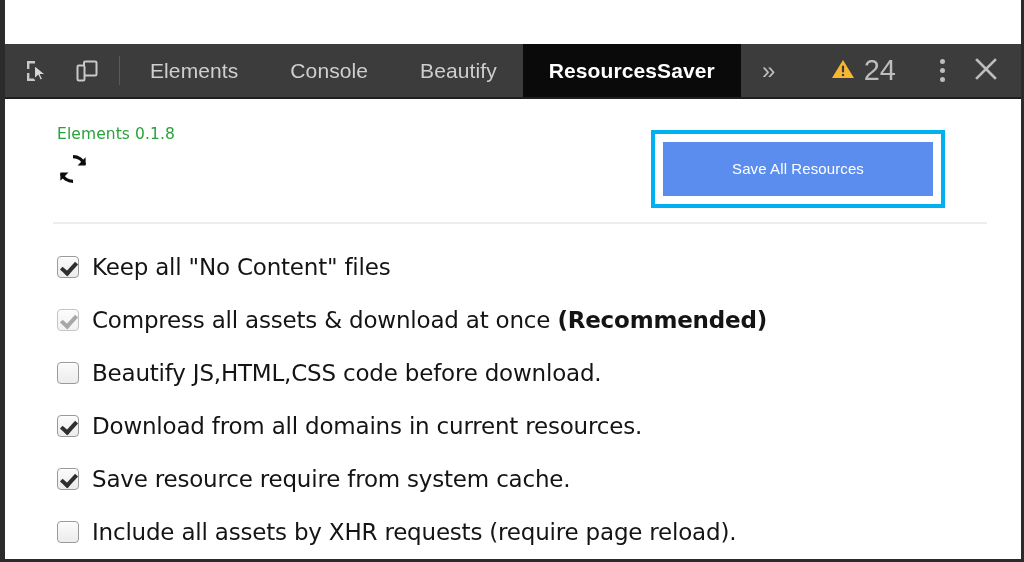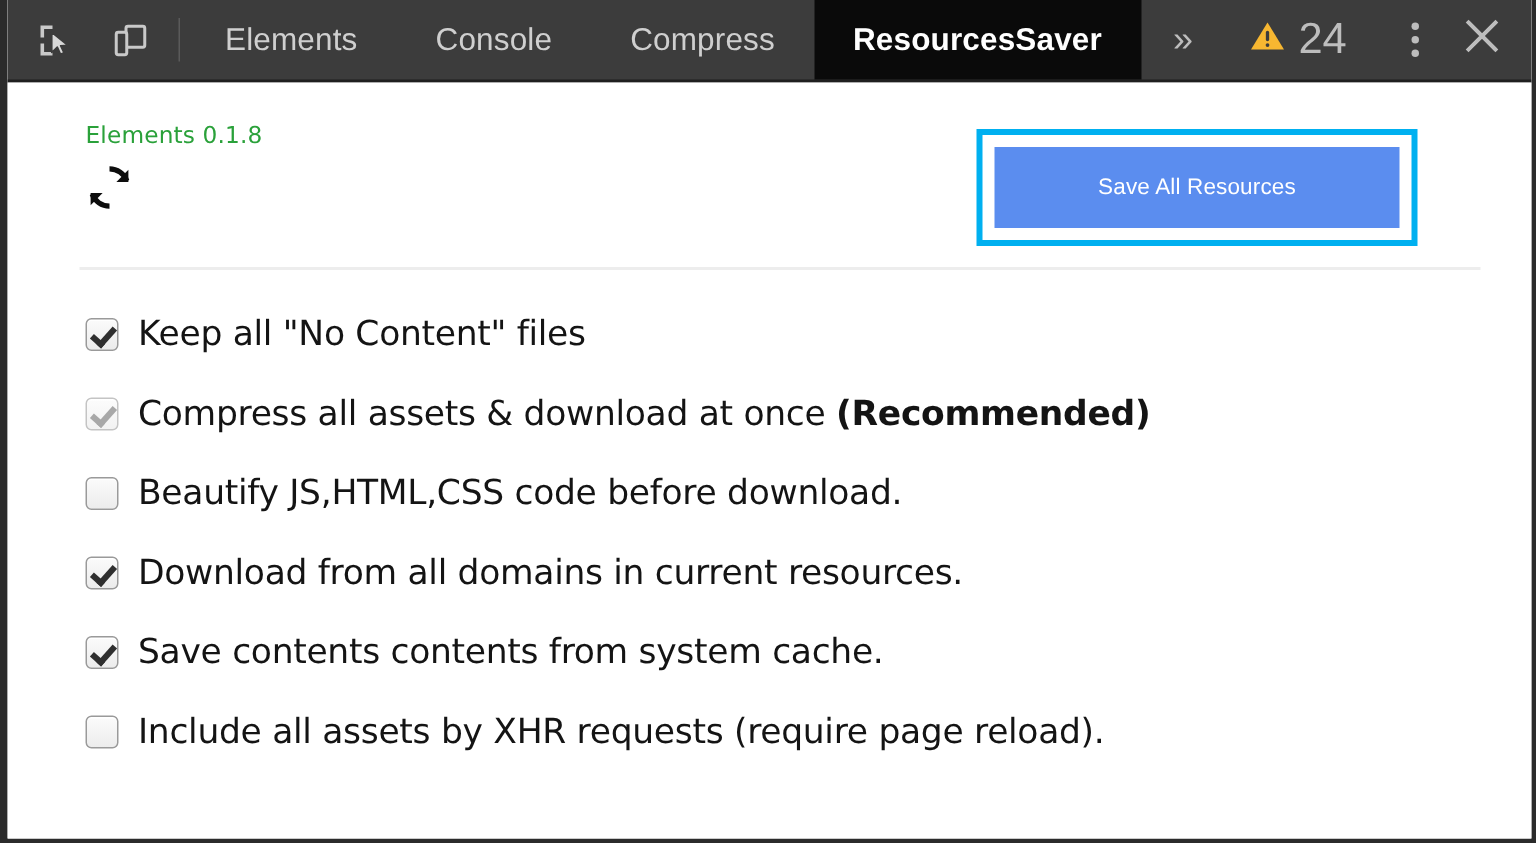--- a/index.html
+++ b/index.html
@@ -30,20 +30,21 @@
 
   
   .devtools-toolbar {
     position: relative;
     height: 55px;
     background: #3c3c3c;
     display: flex;
     align-items: stretch;
     border-bottom: 2px solid #1f1f1f;
     box-sizing: border-box;
+    margin-top: 44px;
   }
   .tb-icon-group {
     display: flex;
     align-items: center;
     padding: 0 6px 0 10px;
     gap: 6px;
   }
   .tb-icon-btn {
     width: 44px;
     height: 44px;
@@ -295,21 +296,21 @@
     <div class="tb-sep"></div>
 
     <div class="tab-strip">
       <div class="tab">
         <span>Elements</span>
       </div>
       <div class="tab">
         <span>Console</span>
       </div>
       <div class="tab">
-        <span>Compress</span>
+        <span>Beautify</span>
       </div>
       <div class="tab active">
         <span>ResourcesSaver</span>
       </div>
       <div class="tab-overflow">
         <span>»</span>
       </div>
     </div>
 
     <div class="tb-spacer"></div>
@@ -385,21 +386,21 @@
         <span class="opt-label">Beautify JS,HTML,CSS code before download.</span>
       </label>
 
       <label class="option-row">
         <span class="cb checked"></span>
         <span class="opt-label">Download from all domains in current resources.</span>
       </label>
 
       <label class="option-row">
         <span class="cb checked"></span>
-        <span class="opt-label">Save contents contents from system cache.</span>
+        <span class="opt-label">Save resource require from system cache.</span>
       </label>
 
       <label class="option-row">
         <span class="cb"></span>
         <span class="opt-label">Include all assets by XHR requests (require page reload).</span>
       </label>
 
     </div>
   </div>
 </div>

